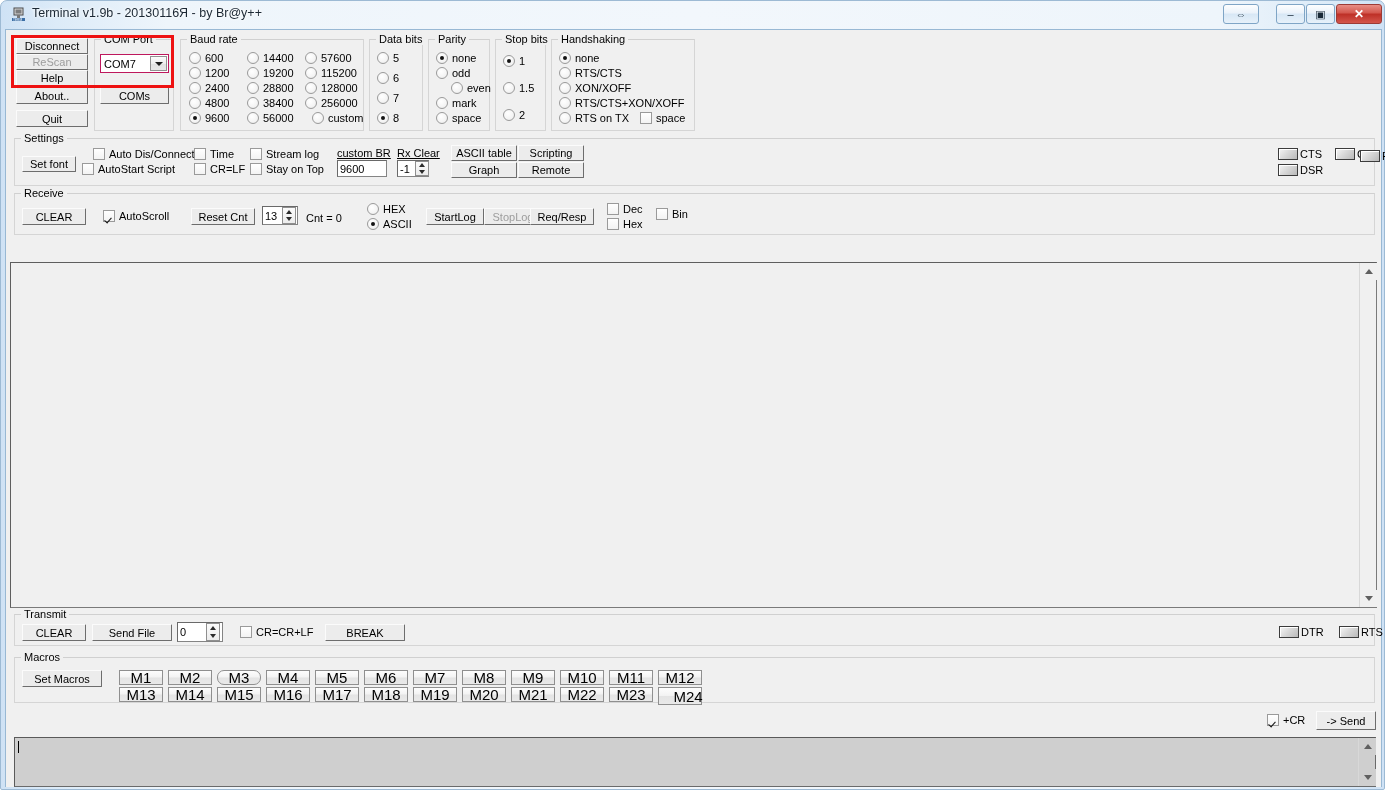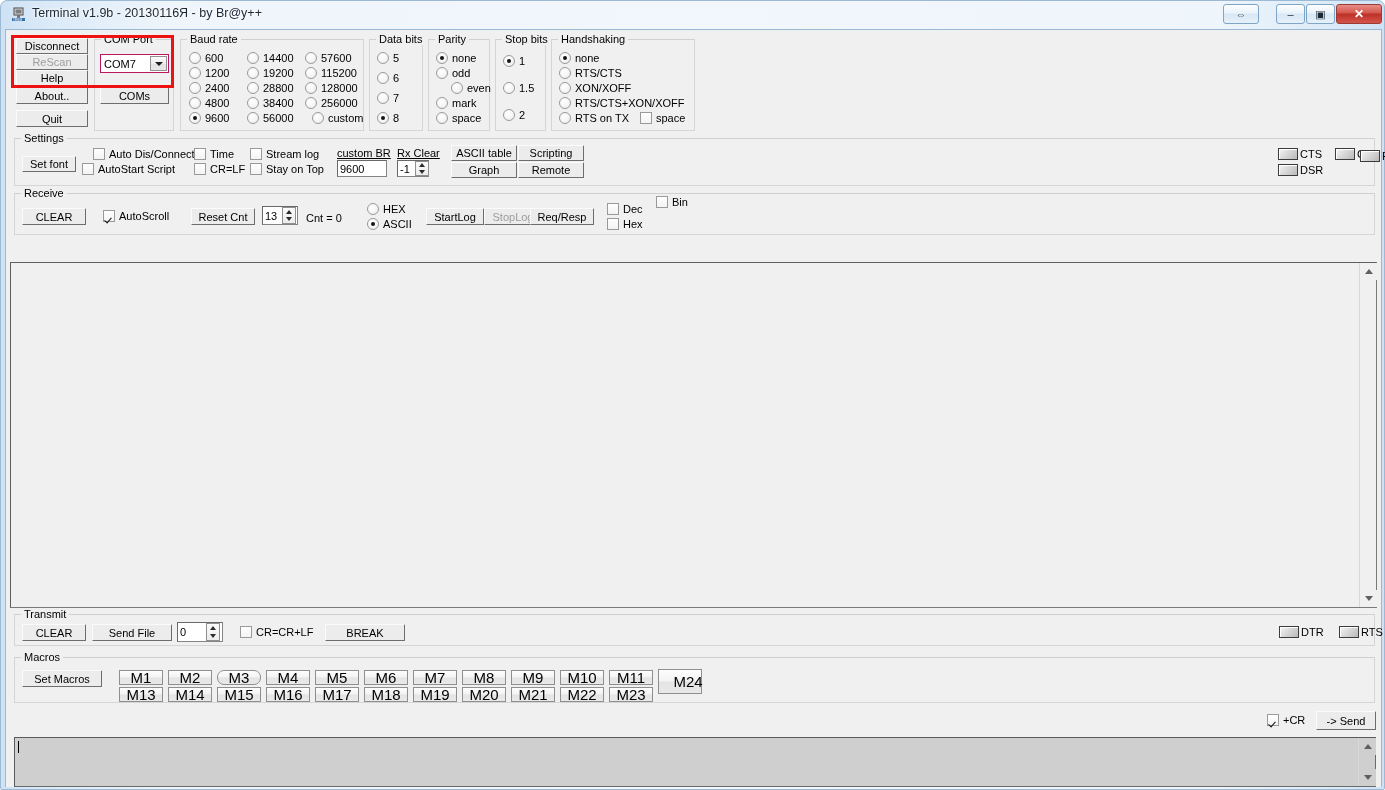--- a/index.html
+++ b/index.html
@@ -587,21 +587,21 @@
       <div class="btn flat" style="left:515px; top:14px; width:64px; height:17px;">Req/Resp</div>
 
       <div class="check" style="left:592px; top:9px;">
           <span class="box"></span>
           <span>Dec</span>
         </div>
       <div class="check" style="left:592px; top:24px;">
           <span class="box"></span>
           <span>Hex</span>
         </div>
-      <div class="check" style="left:641px; top:2px;">
+      <div class="check" style="left:641px; top:14px;">
           <span class="box"></span>
           <span>Bin</span>
         </div>
     </div>
 
     <div id="recv-area" style="left:4px; top:232px; width:1367px; height:346px;">
       <div style="position:absolute;left:3px;top:2px;right:20px;bottom:2px;font-family:'Liberation Mono',monospace;font-size:11px;white-space:pre-wrap;overflow:hidden;"></div>
       <div class="vscroll" style="right:0; top:0; bottom:0;">
         <div class="sb up" style="top:0;">
             <span class="tri"></span>
@@ -669,21 +669,21 @@
       <div class="macro-btn" style="left:153px; top:29px; width:44px; height:15px;">M14</div>
       <div class="macro-btn" style="left:202px; top:29px; width:44px; height:15px;">M15</div>
       <div class="macro-btn" style="left:251px; top:29px; width:44px; height:15px;">M16</div>
       <div class="macro-btn" style="left:300px; top:29px; width:44px; height:15px;">M17</div>
       <div class="macro-btn" style="left:349px; top:29px; width:44px; height:15px;">M18</div>
       <div class="macro-btn" style="left:398px; top:29px; width:44px; height:15px;">M19</div>
       <div class="macro-btn" style="left:447px; top:29px; width:44px; height:15px;">M20</div>
       <div class="macro-btn" style="left:496px; top:29px; width:44px; height:15px;">M21</div>
       <div class="macro-btn" style="left:545px; top:29px; width:44px; height:15px;">M22</div>
       <div class="macro-btn" style="left:594px; top:29px; width:44px; height:15px;">M23</div>
-      <div class="macro-btn" style="left:643px; top:11px; width:44px; height:25px;padding-left:16px;">M24</div>
+      <div class="macro-btn" style="left:643px; top:29px; width:44px; height:18px;padding-left:16px;">M24</div>
     </div>
 
     <div class="check on" style="left:1261px; top:684px;">
       <span class="box"></span>
       <span>+CR</span>
     </div>
     <div class="btn flat" style="left:1310px; top:681px; width:60px; height:19px;">-&gt; Send</div>
 
     <div id="bottom-memo" style="left:8px; top:707px; width:1362px; height:50px;">
       <div class="caret"></div>

